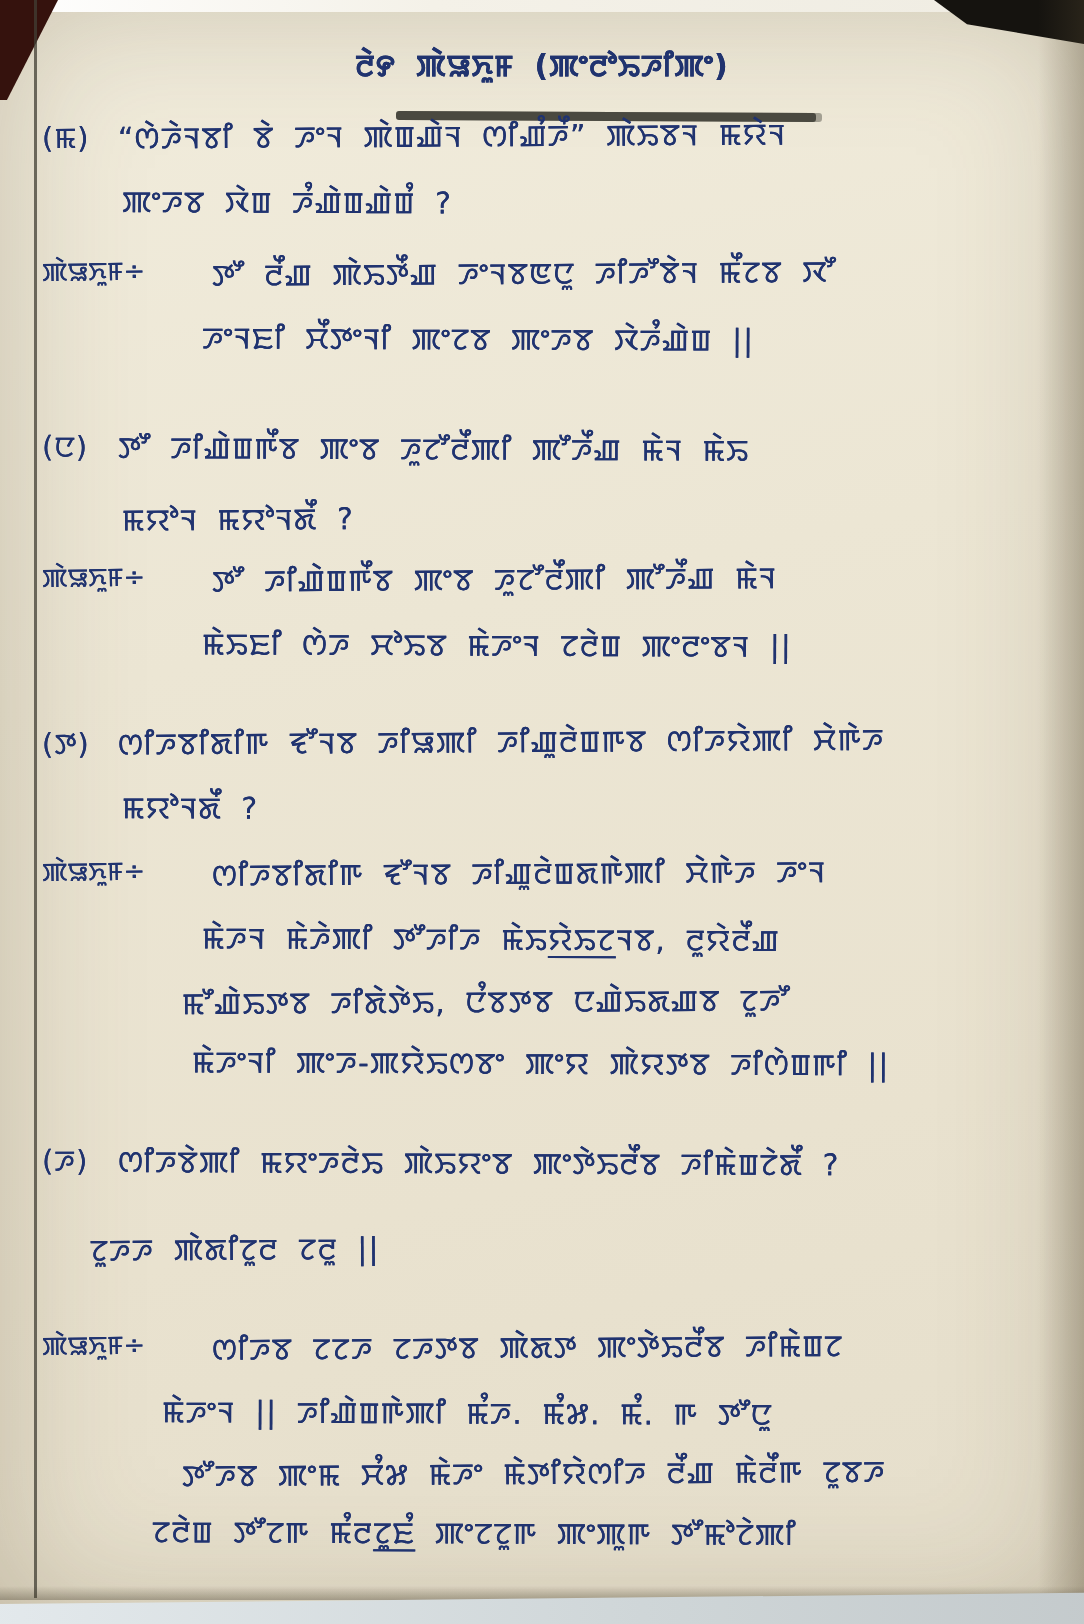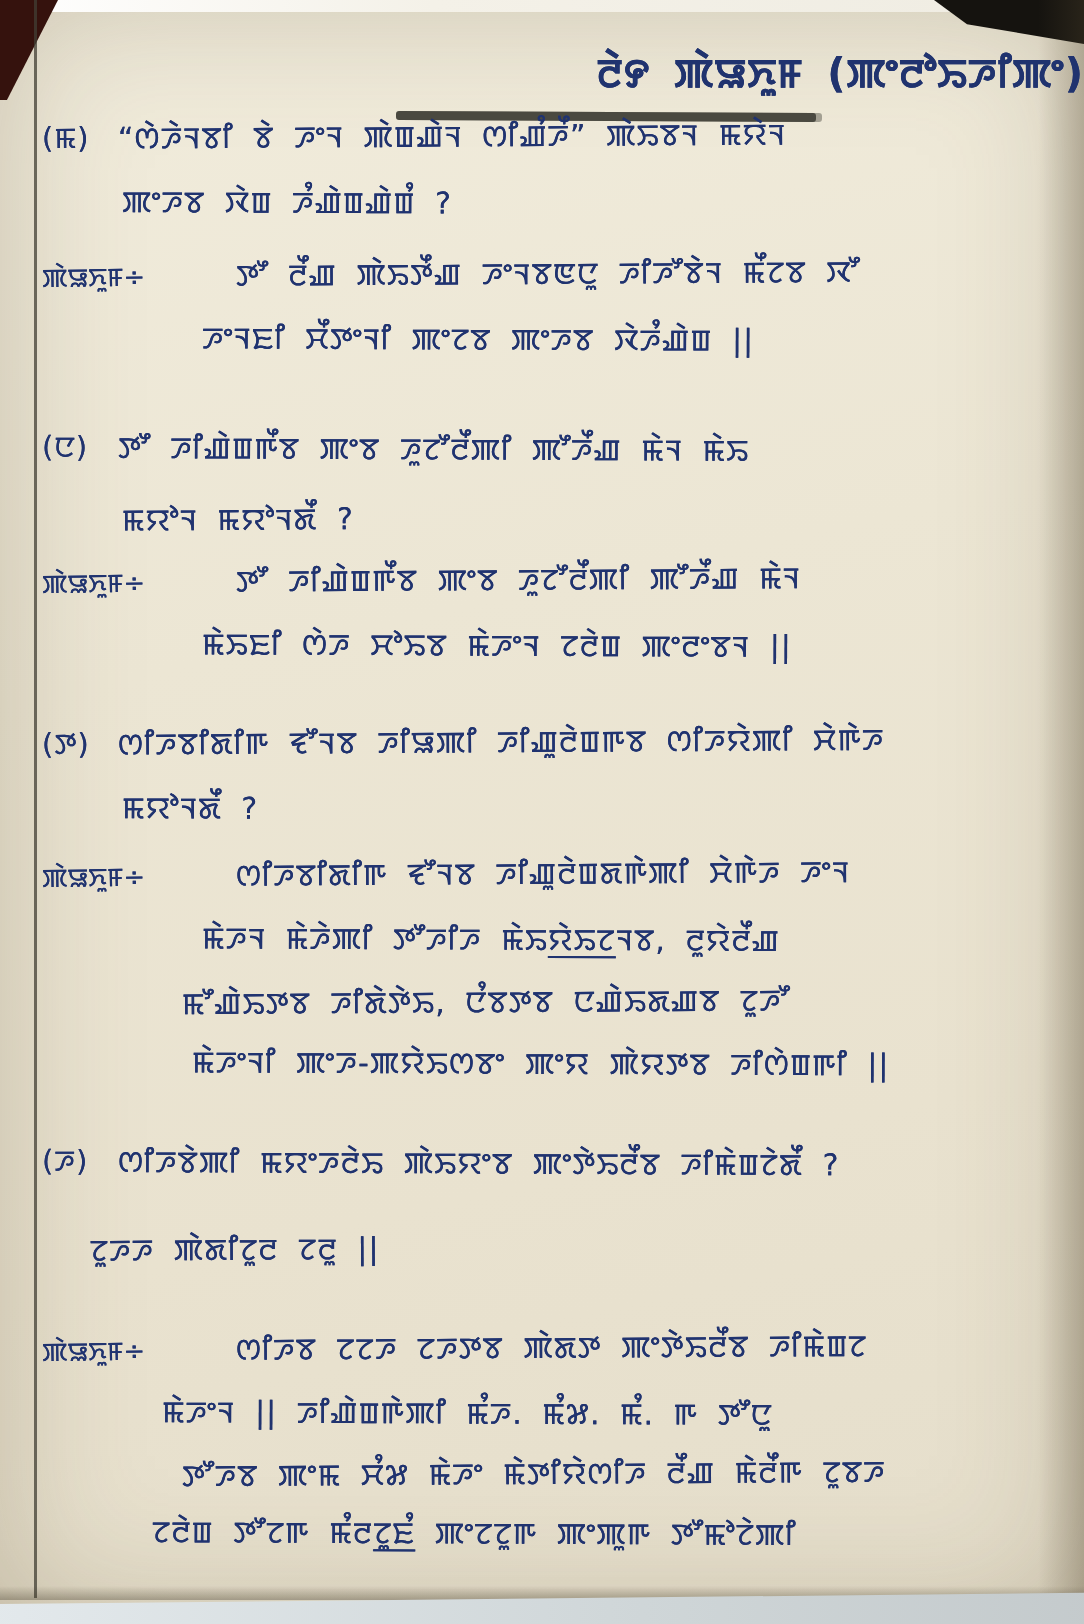--- a/index.html
+++ b/index.html
@@ -16,32 +16,32 @@
   .top-strip{position:absolute;left:0;top:0;width:100%;height:12px;background:linear-gradient(90deg,#ffffff 0%,#f4f1e8 40%,#efece2 100%);}
   .corner-tl{position:absolute;left:0;top:0;width:58px;height:100px;background:#35120d;clip-path:polygon(0 0,100% 0,12% 100%,0 100%);}
   .corner-tr{position:absolute;right:0;top:0;width:150px;height:44px;background:#15130f;clip-path:polygon(0 0,100% 0,100% 100%,22% 55%);}
   .edge-left{position:absolute;left:34px;top:0;bottom:26px;width:3px;background:#413f34;opacity:.75;}
   .edge-right-shadow{position:absolute;right:0;top:0;bottom:0;width:46px;background:linear-gradient(to right,rgba(0,0,0,0),rgba(86,74,50,.30));}
   .bottom-strip{position:absolute;left:-12px;bottom:-10px;width:110%;height:36px;background:linear-gradient(90deg,#e3e9ec 0%,#cfd6d8 55%,#c2c8ca 100%);transform:rotate(-.6deg);}
   .bottom-shadow{position:absolute;left:0;bottom:24px;width:100%;height:14px;background:linear-gradient(to bottom,rgba(0,0,0,0),rgba(60,52,34,.35));}
 
   .hw{color:#20336f;letter-spacing:1px;word-spacing:9px;}
   .title{
-    position:absolute;left:0;top:44px;width:100%;text-align:right;
-    font-size:40px;font-weight:bold;white-space:nowrap;
+    position:absolute;left:0;top:44px;width:100%;text-align:center;
+    font-size:30px;font-weight:bold;white-space:nowrap;
     text-shadow:0 0 .6px #20336f;
   }
   .title-underline{position:absolute;left:396px;top:112px;width:420px;height:9px;background:#4a4940;border-radius:3px;transform:rotate(.25deg);box-shadow:6px 0 0 rgba(74,73,64,.45);}
 
   .qa,.ans{position:absolute;left:42px;right:26px;}
   .line{font-size:30px;white-space:nowrap;overflow:hidden;text-shadow:0 0 .5px #23377a;}
   .qline1{display:flex;align-items:flex-start;}
   .qlabel{flex:0 0 76px;font-size:29px;}
   .qcont{padding-left:80px;margin-top:26px;}
-  .aline1{display:flex;align-items:flex-end;gap:24px;}
+  .aline1{display:flex;align-items:flex-start;}
   .amarker{flex:0 0 152px;font-size:26px;letter-spacing:0;word-spacing:2px;transform:rotate(-1deg);}
   .afirst{padding-left:18px;}
   .acont{padding-left:160px;margin-top:24px;}
   .tilt-a{transform:rotate(-.35deg);}
   .tilt-b{transform:rotate(.25deg);}
   .u{text-decoration:underline;text-decoration-thickness:2px;text-underline-offset:6px;text-align:center;}
 </style>
 </head>
 <body>
 

